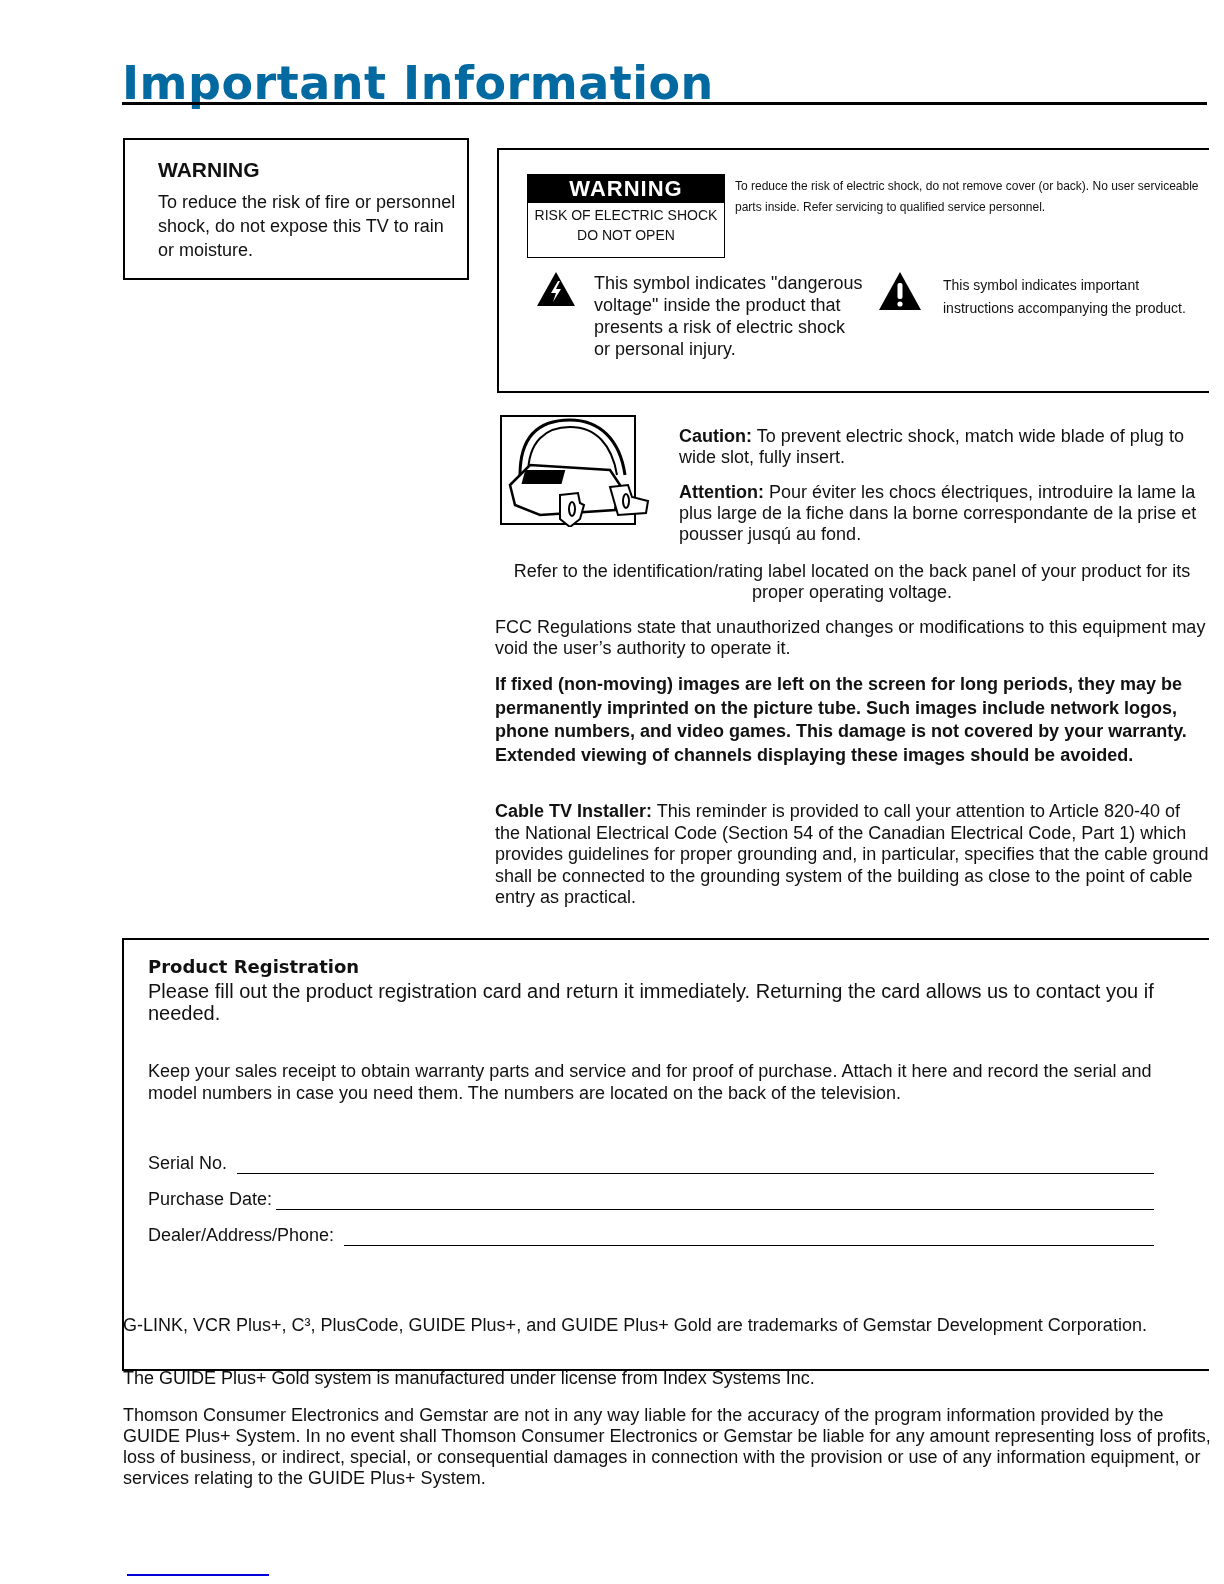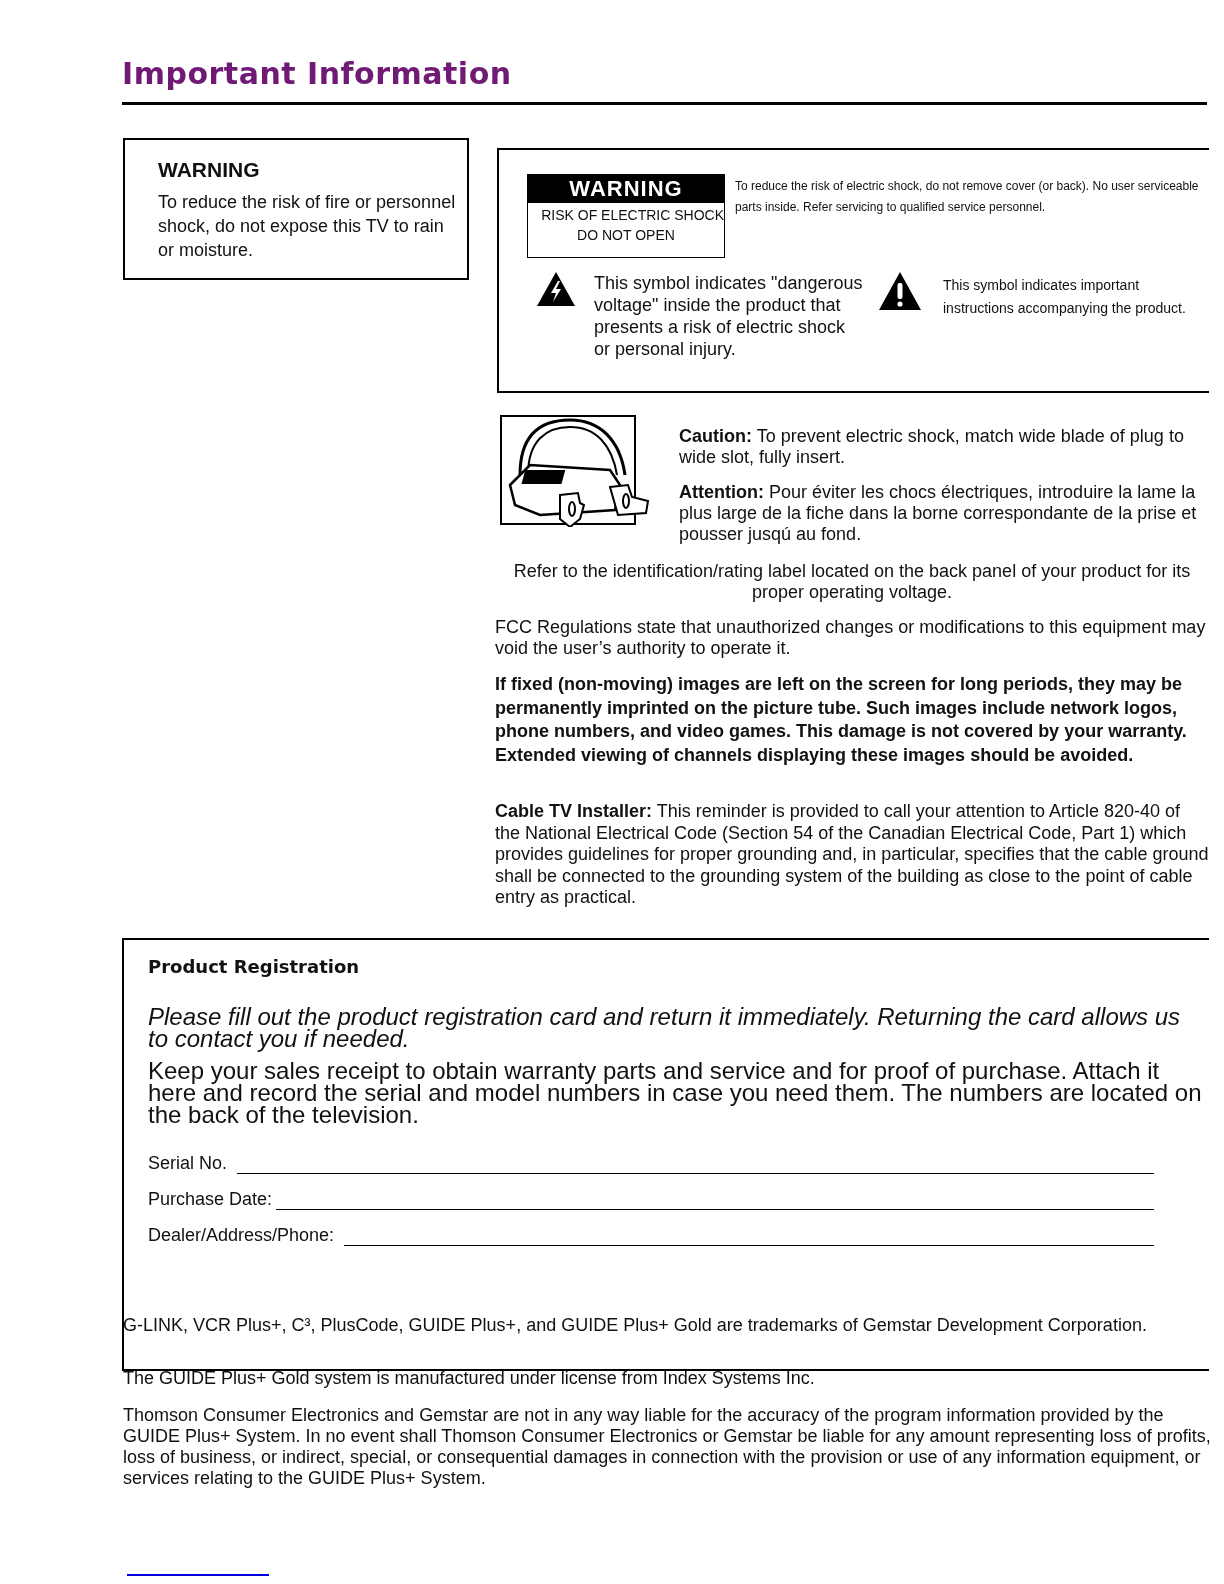--- a/index.html
+++ b/index.html
@@ -2,22 +2,22 @@
 <html><head>
 <meta charset="utf-8">
 <style>
   html, body { margin: 0; padding: 0; background: #ffffff; }
   body {
     width: 1224px; height: 1584px; position: relative; overflow: hidden;
     font-family: "Liberation Sans", sans-serif; color: #111;
   }
   .abs { position: absolute; }
   .title {
-    left: 122px; top: 56px; font-size: 30px; font-weight: 900;
-    font-family: "DejaVu Sans", sans-serif; letter-spacing: 0.5px; color: #701a75;
+    left: 122px; top: 56px; font-size: 46px; font-weight: 900;
+    font-family: "DejaVu Sans", sans-serif; letter-spacing: 0.5px; color: #0369a1;
   }
   .title-rule { left: 122px; top: 102px; width: 1085px; height: 3px; background: #000; }
 
   .warn-box {
     left: 123px; top: 138px; width: 346px; height: 142px;
     border: 2px solid #000; box-sizing: border-box;
   }
   .warn-box .head { position:absolute; left: 33px; top: 18px; font-size: 21px; font-weight: bold; }
   .warn-box .body { position:absolute; left: 33px; top: 50px; width: 300px; font-size: 18px; line-height: 24px; }
 
@@ -27,21 +27,21 @@
     box-sizing: border-box;
   }
   .label {
     position:absolute; left: 28px; top: 24px; width: 198px; height: 84px;
     border: 1.5px solid #000; box-sizing: border-box;
   }
   .label .band {
     background: #000; color: #fff; font-weight: bold; font-size: 22px; text-align: center;
     height: 28px; line-height: 28px; letter-spacing: 1px;
   }
-  .label .l1 { font-size: 14px; text-align: right; margin-top: 4px; }
+  .label .l1 { font-size: 14px; text-align: center; margin-top: 4px; }
   .label .l2 { font-size: 14px; text-align: center; margin-top: 4px; }
   .shock-text { position:absolute; left: 236px; top: 26px; width: 476px; font-size: 12px; line-height: 21px; }
   .sym1-icon { position:absolute; left: 38px; top: 122px; }
   .sym1-text { position:absolute; left: 95px; top: 122px; width: 270px; font-size: 18px; line-height: 22px; }
   .sym2-icon { position:absolute; left: 380px; top: 122px; }
   .sym2-text { position:absolute; left: 444px; top: 124px; width: 268px; font-size: 14px; line-height: 23px; }
 
   .plug { left: 500px; top: 415px; }
   .para { font-size: 18px; line-height: 21px; margin-top: 15px; }
   .caution { left: 679px; top: 411px; width: 530px; }
@@ -50,22 +50,22 @@
   .p-fcc { left: 495px; top: 602px; width: 714px; }
   .p-fixed { left: 495px; top: 658px; width: 714px; font-weight: bold; line-height: 23.5px; }
   .p-cable { left: 495px; top: 786px; width: 714px; line-height: 21.5px; }
 
   .reg-box {
     left: 122px; top: 938px; width: 1087px; height: 433px;
     border-left: 2px solid #000; border-top: 2px solid #000; border-bottom: 2px solid #000;
     box-sizing: border-box;
   }
   .reg-title { position:absolute; left: 24px; top: 16px; font-size: 18px; font-weight: bold; font-family: "DejaVu Sans", sans-serif; }
-  .reg-p1 { position:absolute; left: 24px; top: 66px; width: 1050px; font-size: 24px; line-height: 22px; font-style: italic; }
-  .reg-p2 { position:absolute; left: 24px; top: 120px; width: 1055px; font-size: 24px; line-height: 22px; }
+  .reg-p1 { position:absolute; left: 24px; top: 40px; width: 1050px; font-size: 20px; line-height: 22px; }
+  .reg-p2 { position:absolute; left: 24px; top: 120px; width: 1055px; font-size: 18px; line-height: 22px; }
   .field { position:absolute; left: 24px; width: 1006px; height: 24px; display: flex; align-items: flex-end; font-size: 18px; }
   .field .line { flex: 1; border-bottom: 1.5px solid #000; margin-left: 4px; height: 18px; }
   .f1 { top: 174px; } .f2 { top: 210px; } .f3 { top: 246px; } .f4 { top: 282px; }
   .f2 .line, .f4 .line { margin-left: 10px; }
 
   .tm { left: 123px; top: 1300px; width: 1080px; }
   .lic { left: 123px; top: 1353px; width: 1080px; }
   .liab { left: 123px; top: 1390px; width: 1090px; }
   .footer-rule { left: 127px; top: 1574px; width: 142px; height: 2px; background: #0000dd; }
 </style>

